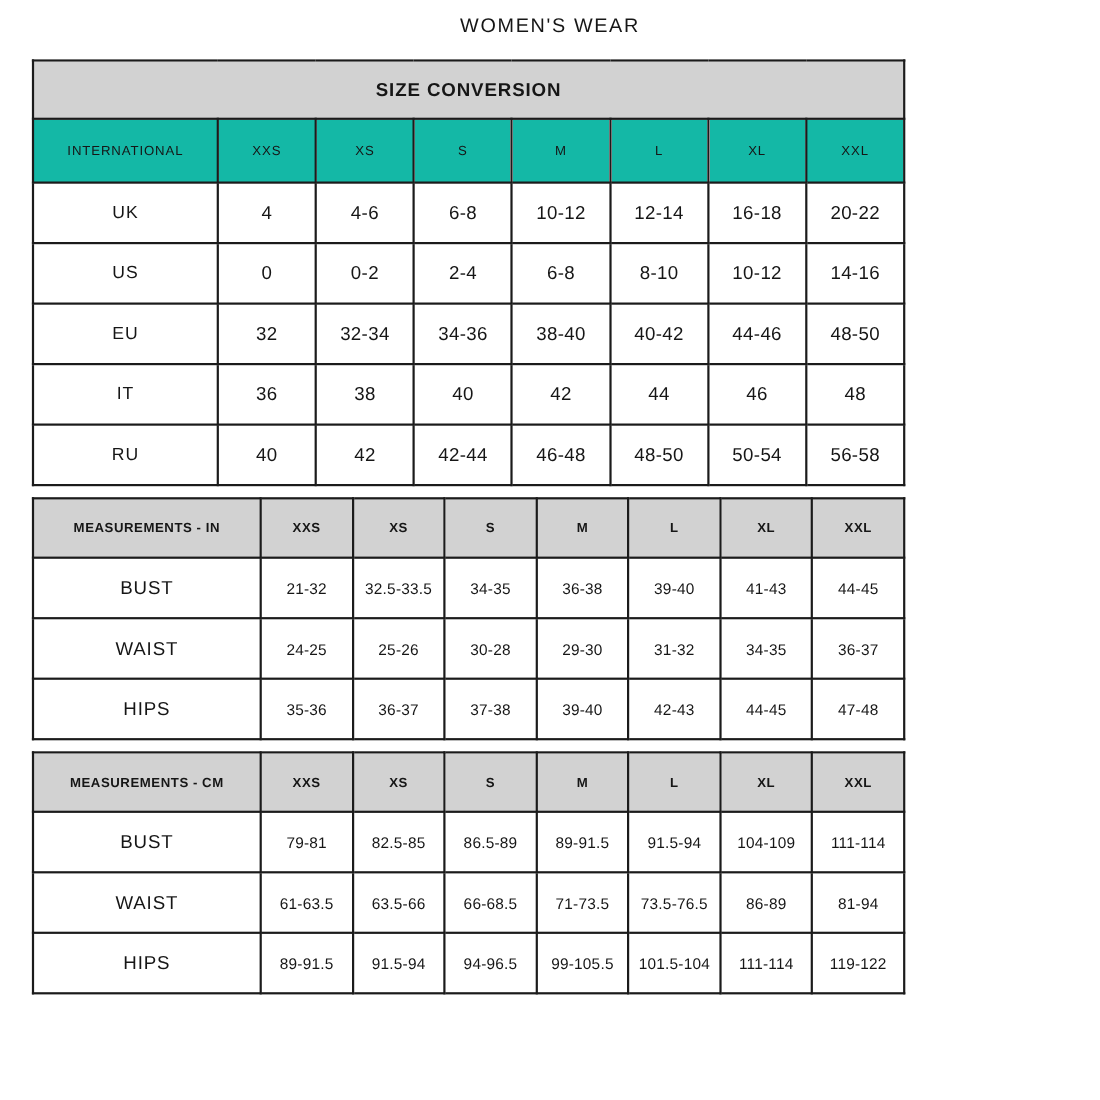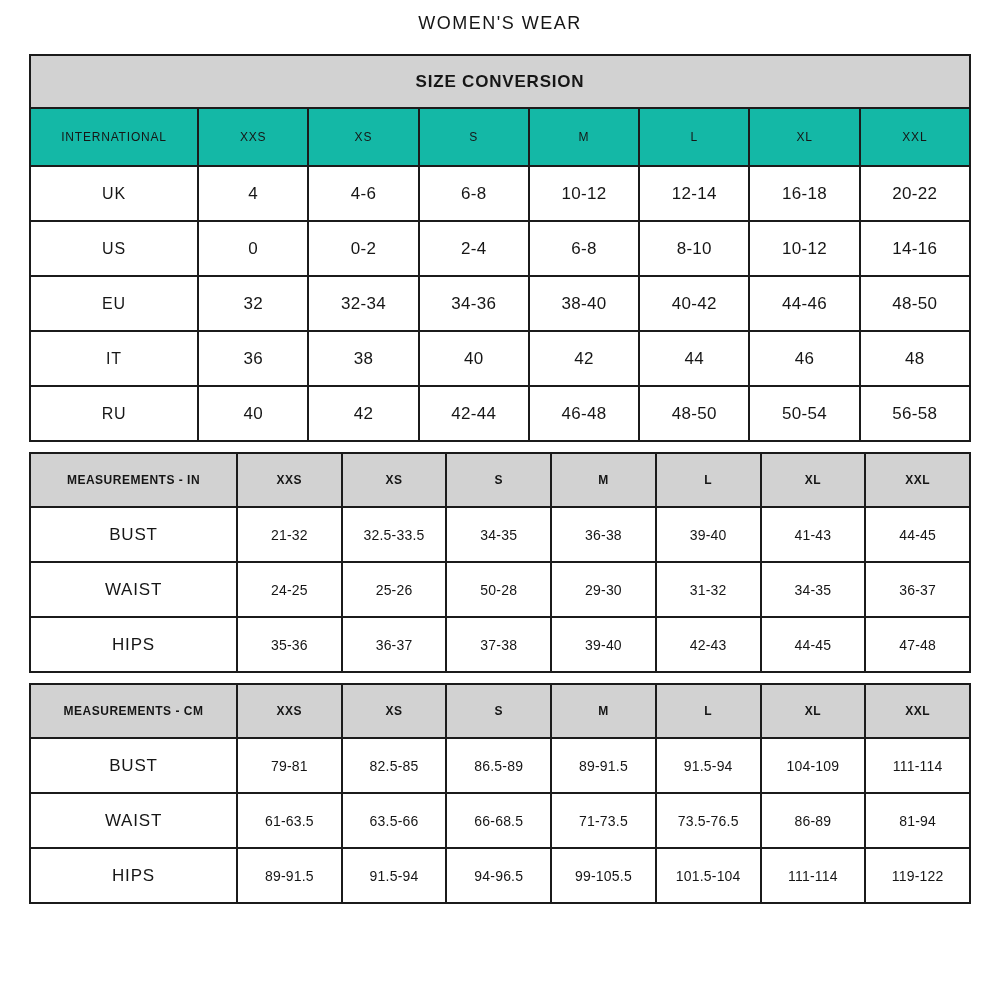--- a/index.html
+++ b/index.html
@@ -19,21 +19,21 @@
   .page-title {
     text-align: center;
     font-size: 18px;
     font-weight: 400;
     letter-spacing: 1.5px;
     margin: 0 0 20px 0;
   }
   table.tbl {
     border-collapse: collapse;
     table-layout: fixed;
-    width: 942px;
+    width: 794px;
     padding-left: 29px;
   }
   table.tbl th, table.tbl td {
     border: 2px solid #1b1b1b;
     text-align: center;
     vertical-align: middle;
     padding: 0;
     overflow: hidden;
   }
   
@@ -199,21 +199,21 @@
           <td>34-35</td>
           <td>36-38</td>
           <td>39-40</td>
           <td>41-43</td>
           <td>44-45</td>
         </tr>
         <tr>
           <td class="rowlabel">WAIST</td>
           <td>24-25</td>
           <td>25-26</td>
-          <td>50-28</td>
+          <td>30-28</td>
           <td>29-30</td>
           <td>31-32</td>
           <td>34-35</td>
           <td>36-37</td>
         </tr>
         <tr>
           <td class="rowlabel">HIPS</td>
           <td>35-36</td>
           <td>36-37</td>
           <td>37-38</td>

